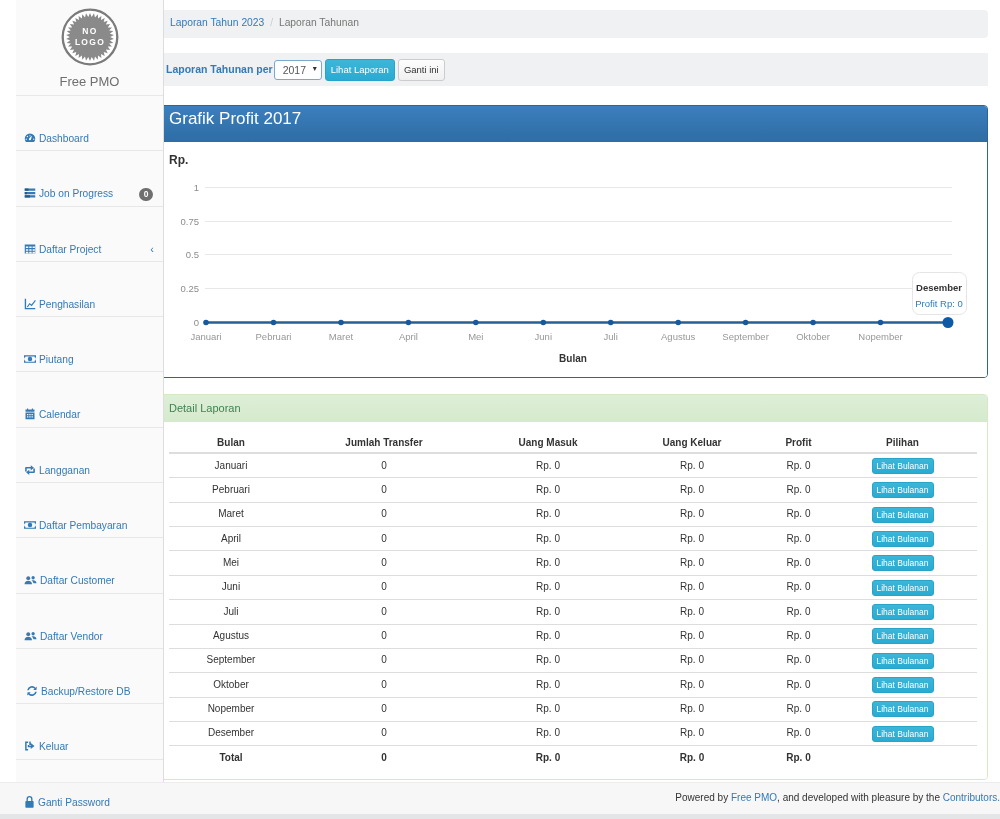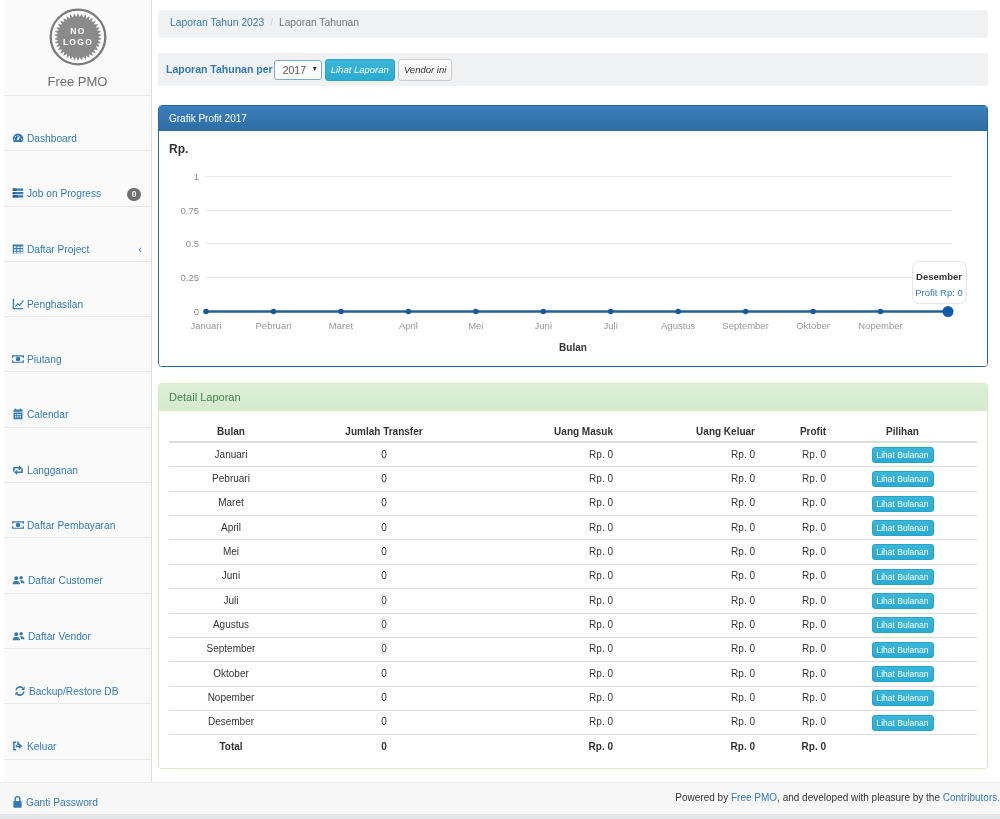--- a/index.html
+++ b/index.html
@@ -7,21 +7,21 @@
 body {
   font-family: "Liberation Sans", sans-serif;
   background: #e4e5e6;
   color:#333;
   margin:0;
 }
 a { color:#337ab7; text-decoration:none; }
 #app { position:relative; width:1000px; height:782px; background:#fff; }
 
 #sidebar {
-  position:absolute; left:4px; top:0; width:148px; height:782px;
+  position:absolute; left:16px; top:0; width:148px; height:782px;
   background:#fafafa; border-right:1px solid #ddd;
 }
 #logo-wrap { text-align:center; padding-top:8px; }
 #freepmo { color:#6f6f6f; font-size:13px; margin-top:4px; }
 #nav { list-style:none; margin-top:6px; border-top:1px solid #e7e7e7; }
 #nav li {
   position:relative;
   height:24.3px; line-height:23.5px;
   border-bottom:1px solid #e7e7e7;
   padding-left:8px;
@@ -51,51 +51,51 @@
 .formbar label { color:#337ab7; font-weight:bold; font-size:10.5px; line-height:21px; }
 .sel {
   display:inline-block; width:48px; height:20px; background:#fff;
   border:1px solid #7aa9cc; border-radius:3px; font-size:10.5px; color:#555;
   padding:3px 4px 0 8px; position:relative; vertical-align:middle; margin-left:-2px;
 }
 .sel:after { content:"▾"; position:absolute; right:4px; top:3px; font-size:8px; color:#333; }
 .btn {
   display:inline-block; height:22px; border-radius:3px; font-size:9.5px;
   vertical-align:middle; text-align:center; line-height:20px;
-  border:1px solid #ccc; padding:0 5px;font-style:italic;
+  border:1px solid #ccc; padding:0 5px;
 }
 .btn-info {
   background:linear-gradient(#3cb6d9,#2aabd2); border-color:#28a4c9; color:#fff;
 }
 .btn-default {
   background:linear-gradient(#fdfdfd,#f0f0f0); border-color:#ccc; color:#333;
 }
 
 .panel { border-radius:4px; margin-bottom:16px; }
 .panel-primary { border:1px solid #2b669a; }
 .panel-primary .ph {
   background:linear-gradient(#3b7fbd,#2e6da4);
-  color:#fff; font-size:10px; height:25px; line-height:25px;
+  color:#fff; font-size:17px; height:36px; line-height:25px;
   padding-left:10px; border-radius:3px 3px 0 0;
 }
 .panel-success { border:1px solid #d6e9c6; }
 .panel-success .ph {
   background:linear-gradient(#ddefd7,#d5eacd);
   color:#3f8350; font-size:11px; height:27px; line-height:27px;
   padding-left:10px; border-radius:3px 3px 0 0;
 }
 .panel-body { background:#fff; border-radius:0 0 3px 3px; }
 
 table.rpt { width:808px; margin:10px 10px 0 10px; border-collapse:collapse; table-layout:fixed; font-size:10px; }
 table.rpt th { font-weight:bold; padding:3.5px 8px; line-height:13px; border-bottom:2px solid #ddd; }
 table.rpt td { padding:3.5px 8px; line-height:16.3px; border-top:1px solid #ddd; }
 table.rpt tr:first-child td { border-top:none; }
 .tc { text-align:center; }
 .pil { padding-right:11px !important; padding-left:5px !important; }
-.tr { text-align:right; }
+.tr { text-align:center; }
 .btn-xs {
   display:inline-block; width:62px; height:16px; line-height:15px; vertical-align:middle;
   background:linear-gradient(#3cb6d9,#2aabd2); border:1px solid #28a4c9;
   color:#fff; font-size:8.5px; border-radius:3px; text-align:center;
 }
 
 #footer {
   border-top:1px solid #ececec; background:#f7f7f7; height:32px;
   text-align:right; font-size:10px; color:#333; padding-top:9px;
 }
@@ -163,21 +163,21 @@
             <rect x="1.5" y="6.5" width="11" height="9" rx="1"></rect>
           </svg>Ganti Password</li>
     </ul>
   </div>
   <div id="main">
     <div class="breadcrumb"><a href="#">Laporan Tahun 2023</a> <span style="color:#ccc;margin:0 3px">/</span> Laporan Tahunan</div>
     <div class="formbar">
       <label>Laporan Tahunan per</label>
       <span class="sel">2017</span>
       <span class="btn btn-info">Lihat Laporan</span>
-      <span class="btn btn-default">Vendor ini</span>
+      <span class="btn btn-default">Ganti ini</span>
     </div>
     <div class="panel panel-primary">
       <div class="ph">Grafik Profit 2017</div>
       <div class="panel-body" id="chartbody">
           <svg width="828" height="235" style="display:block" font-family="Liberation Sans, sans-serif">
         <text x="10" y="22" font-size="12" font-weight="bold" fill="#333">Rp.</text>
         <g stroke="#e7e7e7" stroke-width="1">
           <line x1="46" y1="45.5" x2="793" y2="45.5"></line>
           <line x1="46" y1="79.5" x2="793" y2="79.5"></line>
           <line x1="46" y1="112.5" x2="793" y2="112.5"></line>

